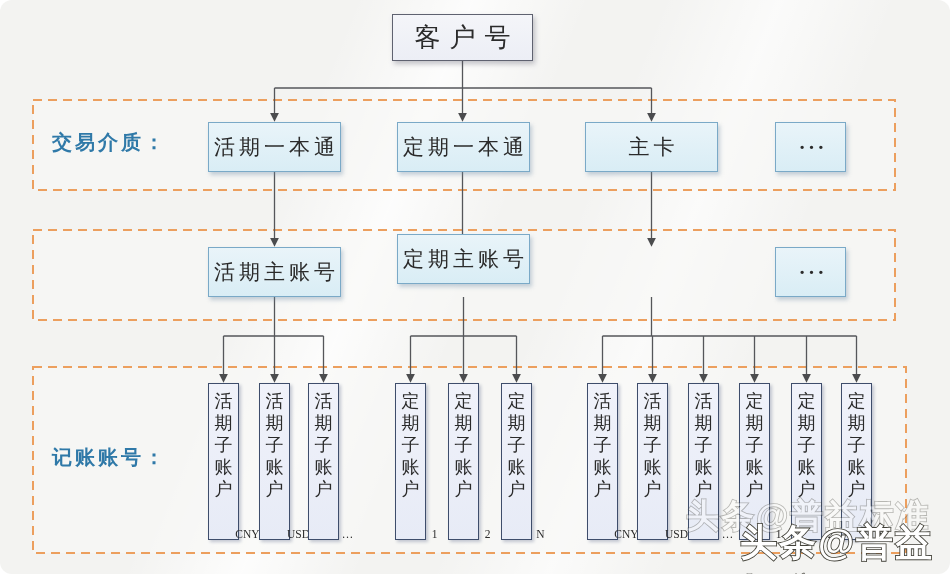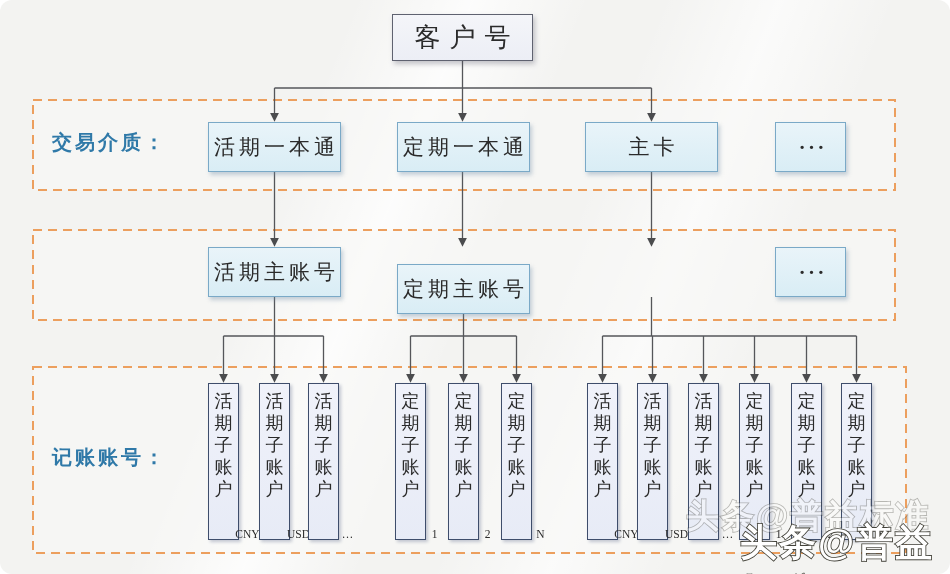--- a/index.html
+++ b/index.html
@@ -133,21 +133,21 @@
   <div class="node media" style="left:397px;top:122px;width:133px;height:50px">
     <span>定期一本通</span>
   </div>
   <div class="node media" style="left:775px;top:122px;width:71px;height:50px">
     <span class="dots-label">…</span>
   </div>
 
   <div class="node media" style="left:208px;top:247px;width:133px;height:50px">
     <span>活期主账号</span>
   </div>
-  <div class="node media" style="left:397px;top:264px;width:133px;height:50px">
+  <div class="node media" style="left:397px;top:234px;width:133px;height:50px">
     <span>定期主账号</span>
   </div>
   <div class="node media" style="left:775px;top:247px;width:71px;height:50px">
     <span class="dots-label">…</span>
   </div>
 
   <div class="vbox" style="left:208px">
     <span class="vlabel">活期子账户</span>
     <span class="vsuffix">CNY</span>
   </div>

